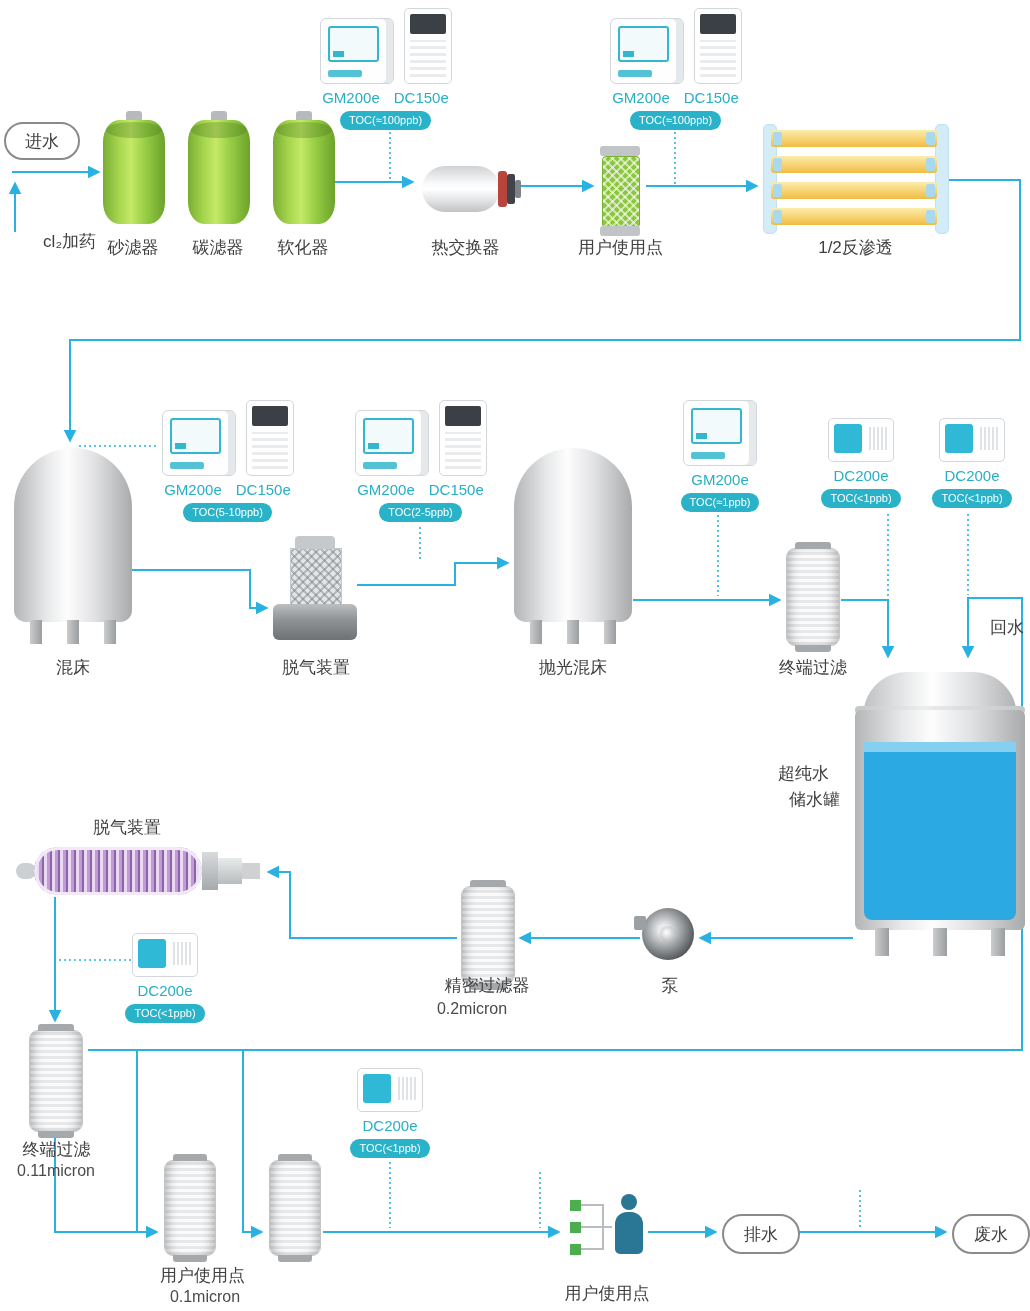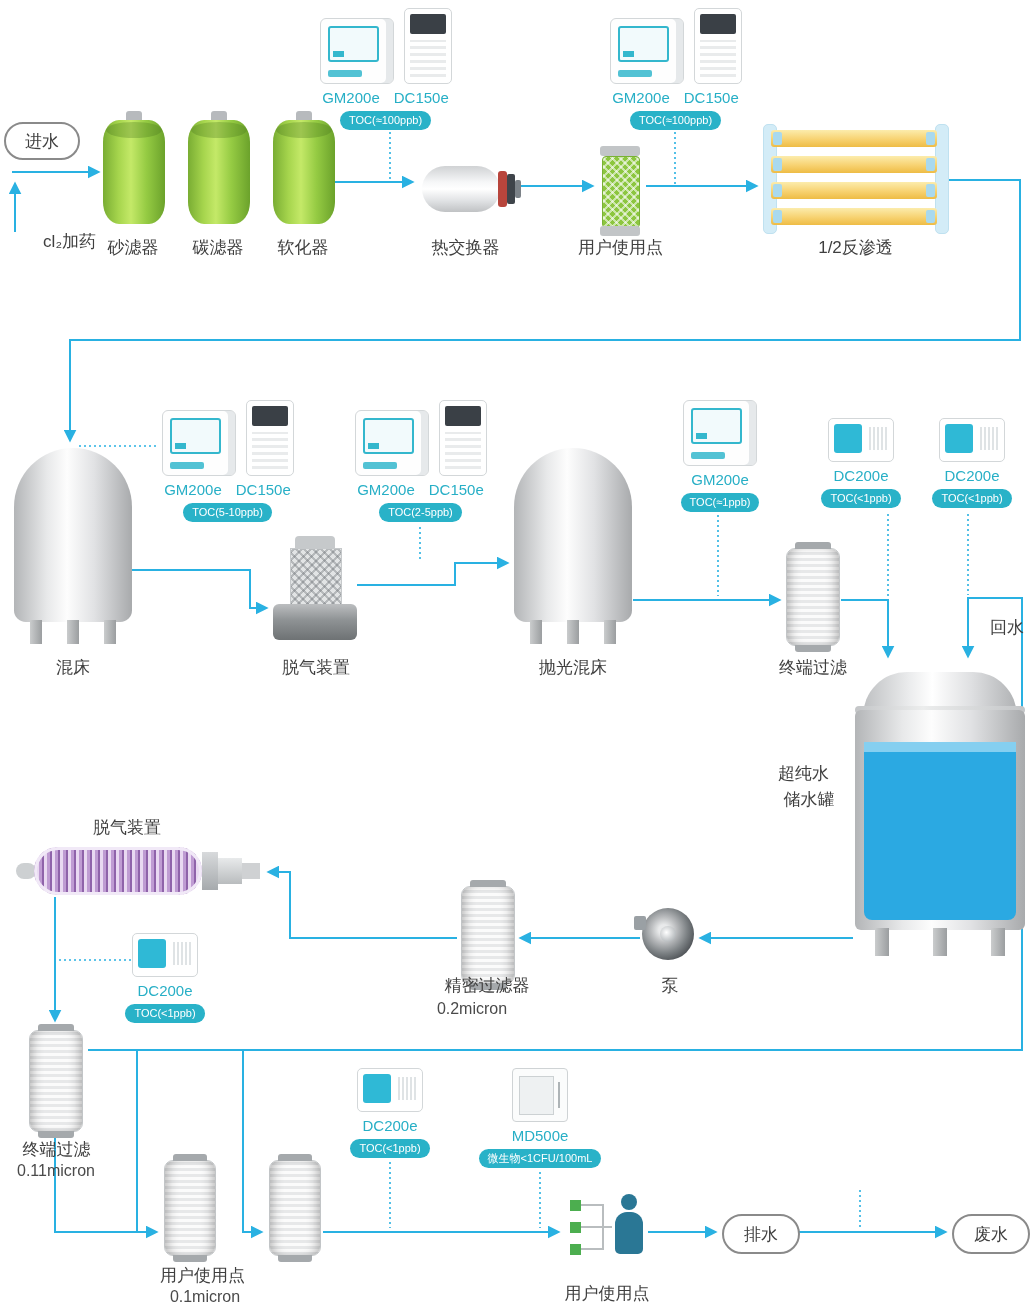--- a/index.html
+++ b/index.html
@@ -309,21 +309,21 @@
   </div>
 
   <div class="dome" style="left:863px;top:672px;width:154px;height:44px"></div>
   <div class="rim" style="left:855px;top:706px;width:170px;height:8px"></div>
   <div class="sbody" style="left:855px;top:710px;width:170px;height:220px"></div>
   <div class="water" style="left:864px;top:742px;width:152px;height:178px"></div>
   <div class="leg" style="left:875px;top:928px;width:14px;height:28px"></div>
   <div class="leg" style="left:933px;top:928px;width:14px;height:28px"></div>
   <div class="leg" style="left:991px;top:928px;width:14px;height:28px"></div>
   <div class="lbl" style="left:778px;top:762px;width:62px;text-align:left">超纯水</div>
-  <div class="lbl" style="left:778px;top:788px;width:62px;text-align:center">储水罐</div>
+  <div class="lbl" style="left:778px;top:788px;width:62px;text-align:right">储水罐</div>
   <div class="lbl" style="left:984px;top:616px;width:46px">回水</div>
 
   <div class="lbl" style="left:82px;top:816px;width:90px">脱气装置</div>
   <div class="uv-tip" style="left:16px;top:863px;width:20px;height:16px"></div>
   <div class="uv-coil" style="left:34px;top:847px;width:168px;height:48px"></div>
   <div class="abs" style="left:202px;top:852px;width:16px;height:38px;background:linear-gradient(180deg,#d8dadc,#a6aaad)"></div>
   <div class="abs" style="left:218px;top:858px;width:24px;height:26px;background:linear-gradient(180deg,#e8eaeb,#b9bcbe)"></div>
   <div class="abs" style="left:242px;top:863px;width:18px;height:16px;background:#cfd1d3"></div>
 
   <div class="cart" style="left:461px;top:886px;width:52px;height:96px"></div>
@@ -363,32 +363,20 @@
         <div class="scr"></div>
         <div class="vent"></div>
       </div>
     </div>
     <div class="model-row">
       <span>DC200e</span>
     </div>
     <div class="badge">TOC(&lt;1ppb)</div>
   </div>
 
-  <div class="inst-group" style="left:460px;top:1068px;width:160px">
-    <div class="dev-row">
-      <div class="md500e">
-        <div class="door"></div>
-        <div class="handle"></div>
-      </div>
-    </div>
-    <div class="model-row">
-      <span>MD500e</span>
-    </div>
-    <div class="badge">微生物&lt;1CFU/100mL</div>
-  </div>
 
   <div class="usq" style="left:570px;top:1200px"></div>
   <div class="usq" style="left:570px;top:1222px"></div>
   <div class="usq" style="left:570px;top:1244px"></div>
   <div class="uln" style="left:581px;top:1204px;width:21px;height:2px"></div>
   <div class="uln" style="left:581px;top:1226px;width:21px;height:2px"></div>
   <div class="uln" style="left:581px;top:1248px;width:21px;height:2px"></div>
   <div class="uln" style="left:602px;top:1204px;width:2px;height:46px"></div>
   <div class="uln" style="left:604px;top:1226px;width:8px;height:2px"></div>
   <div class="person-head" style="left:621px;top:1194px;width:16px;height:16px"></div>

